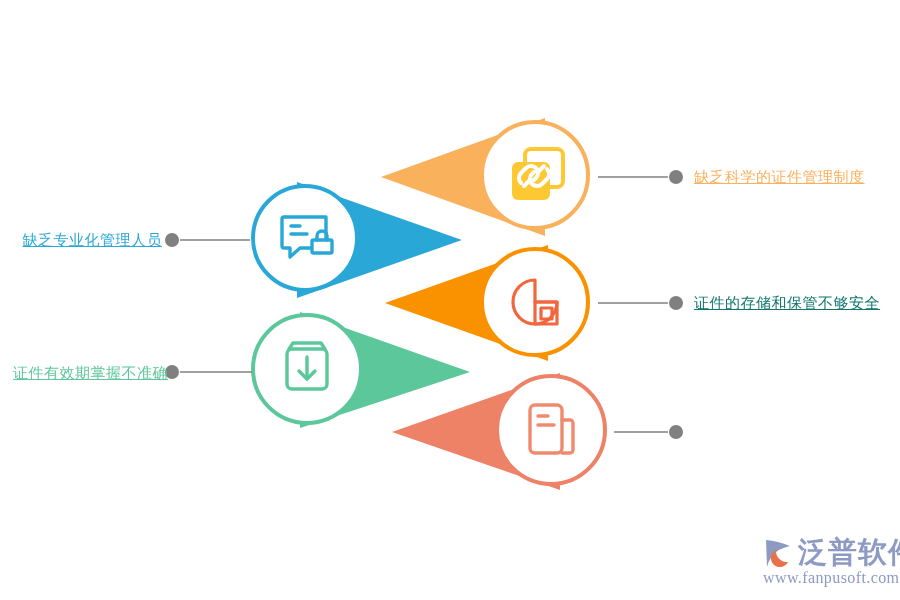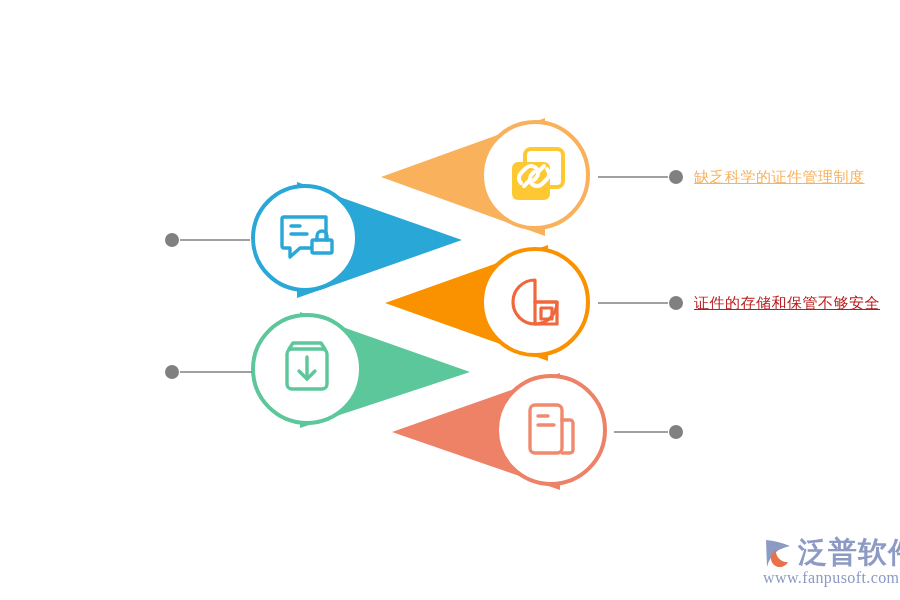--- a/index.html
+++ b/index.html
@@ -126,25 +126,27 @@
         <rect x="287" y="349" width="40" height="40" rx="5" ry="5"></rect>
         <path d="M 307 357 v 22"></path>
         <path d="M 299 371 l 8 8 l 8 -8"></path>
       </g>
       <line x1="180" y1="372" x2="252" y2="372" stroke="#808080" stroke-width="1.6"></line>
       <circle cx="172" cy="372" r="7" fill="#808080"></circle>
     </g>
 
   </svg>
 
+  <div class="label label-left" style="left:8px;top:232px;width:154px;color:#29a8d8;">缺乏专业化管理人员</div>
 
+  <div class="label label-left" style="left:0px;top:365px;width:168px;color:#5cc79a;">证件有效期掌握不准确</div>
 
   <div class="label label-right" style="left:694px;top:169px;color:#f9b15c;">缺乏科学的证件管理制度</div>
 
-  <div class="label label-right" style="left:694px;top:295px;color:#b91c1c;">证件的存储和保管不够安全</div>
+  <div class="label label-right" style="left:694px;top:295px;color:#0f766e;">证件的存储和保管不够安全</div>
 
 
   <div class="logo">
     <svg width="34" height="32" viewBox="0 0 34 32" style="position:absolute;left:0;top:1px;">
       <path d="M 4 3 Q 16 4 28 9 Q 17 11 10 19 Q 6 25 5 30 Z" fill="#8d9bc4"></path>
       <path d="M 14 13 a 9 9 0 1 0 12 12 a 11 11 0 0 1 -12 -12 z" fill="#e8734a"></path>
     </svg>
     <div class="logo-text">泛普软件</div>
     <div class="logo-url">www.fanpusoft.com</div>
   </div>

